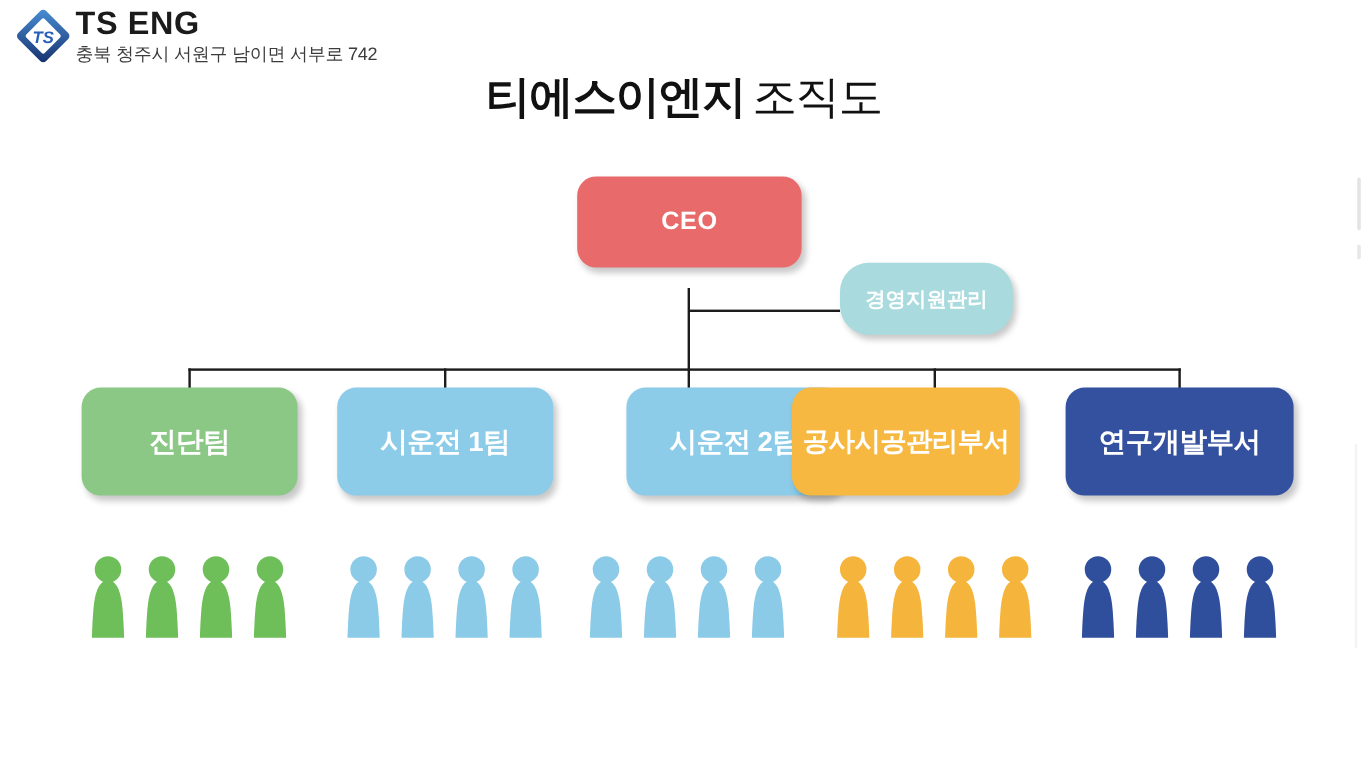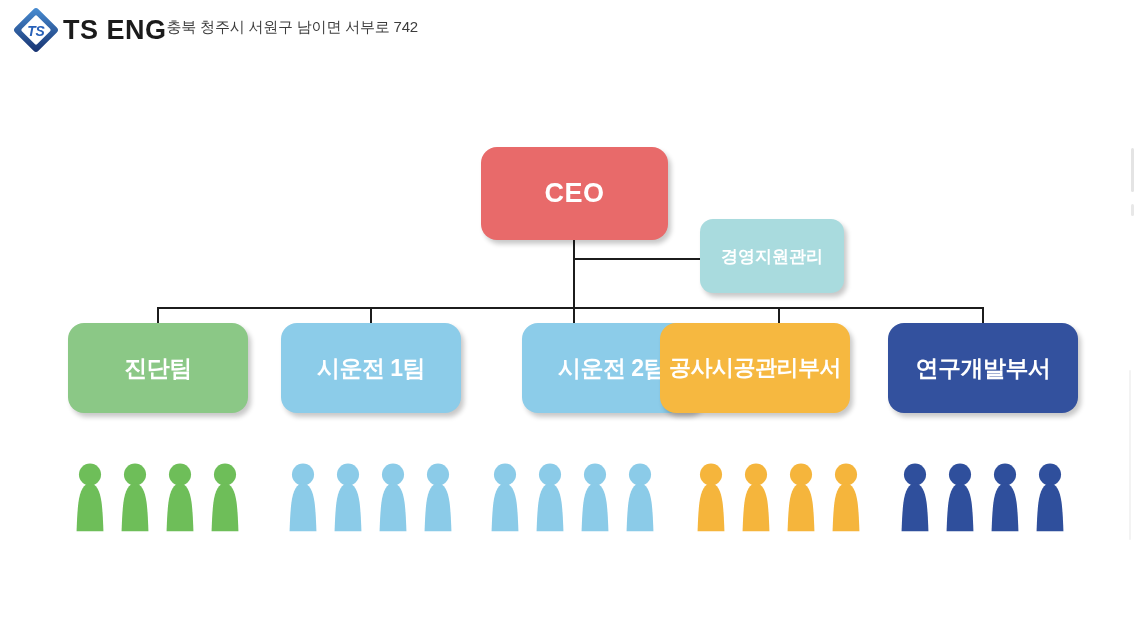--- a/index.html
+++ b/index.html
@@ -6,37 +6,37 @@
   html, body { background: #ffffff; }
   body {
     width: 1140px; height: 642px;
     font-family: "Liberation Sans", "DejaVu Sans", sans-serif;
     position: relative; overflow: hidden;
   }
   .canvas { position: absolute; inset: 0; background: #ffffff; }
 
   
   .logo-block { position: absolute; left: 10px; top: 4px; display: flex; align-items: center; gap: 1px; }
-  .logo-text { display: flex; }
+  .logo-text { display: flex; flex-direction: column; }
   .logo-brand { font-size: 27px; font-weight: 800; letter-spacing: 0.5px; color: #1b1b1b; line-height: 1.05; }
   .logo-address { font-size: 15px; color: #3c3c3c; margin-top: 2px; letter-spacing: -0.2px; }
 
   
   .title { position: absolute; top: 56px; left: 0; width: 100%; text-align: center; color: #111; font-size: 37px; letter-spacing: -1px; }
   .title .t-bold { font-weight: 800; }
   .title .t-reg { font-weight: 500; margin-left: 6px; }
 
   
   .box {
     position: absolute; display: flex; align-items: center; justify-content: center;
     color: #fff; font-weight: 700; border-radius: 16px;
     box-shadow: 3px 4px 5px rgba(0,0,0,0.22);
   }
-  .box-ceo   { left: 481px; top: 147px; width: 187px; height: 93px; font-size: 27px; letter-spacing: 0.5px; }
-  .box-staff { left: 700px; top: 219px; width: 144px; height: 74px; font-size: 17px; border-radius: 13px; }
+  .box-ceo   { left: 481px; top: 147px; width: 187px; height: 76px; font-size: 21px; letter-spacing: 0.5px; }
+  .box-staff { left: 700px; top: 219px; width: 144px; height: 60px; font-size: 17px; border-radius: 24px; }
   .box-dept  { top: 323px; height: 90px; font-size: 23px; letter-spacing: -0.5px; }
   .dept-0 { left: 68px;  width: 180px; align-items: center; }
   .dept-1 { left: 281px; width: 180px; }
   .dept-2 { left: 483px; width: 180px; }
   .dept-3 { left: 660px; width: 190px; font-size: 22px; }
   .dept-4 { left: 888px; width: 190px; }
 
   
   .line { position: absolute; background: var(--line-color, #1c1c1c); }
   .line-h { height: 2px; }
@@ -80,20 +80,23 @@
       <rect x="11" y="11" width="38" height="38" rx="4" transform="rotate(45 30 30)" fill="url(#lgrad)"></rect>
       <rect x="17.5" y="17.5" width="25" height="25" rx="2" transform="rotate(45 30 30)" fill="#ffffff"></rect>
       <text x="30" y="36.5" font-size="16" font-style="italic" font-weight="bold" text-anchor="middle" fill="#2760b8" font-family="Liberation Sans, DejaVu Sans, sans-serif">TS</text>
     </svg>
     <div class="logo-text">
       <div class="logo-brand">TS ENG</div>
       <div class="logo-address">충북 청주시 서원구 남이면 서부로 742</div>
     </div>
   </header>
 
+  <h1 class="title">
+    <span class="t-bold">티에스이엔지</span><span class="t-reg">조직도</span>
+  </h1>
 
   <div>
 
     <div class="line line-v l-ceo-v"></div>
     <div class="line line-h l-branch-h"></div>
     <div class="line line-h l-main-h"></div>
     <div class="line line-v l-drop-0"></div>
     <div class="line line-v l-drop-1"></div>
     <div class="line line-v l-drop-3"></div>
     <div class="line line-v l-drop-4"></div>

